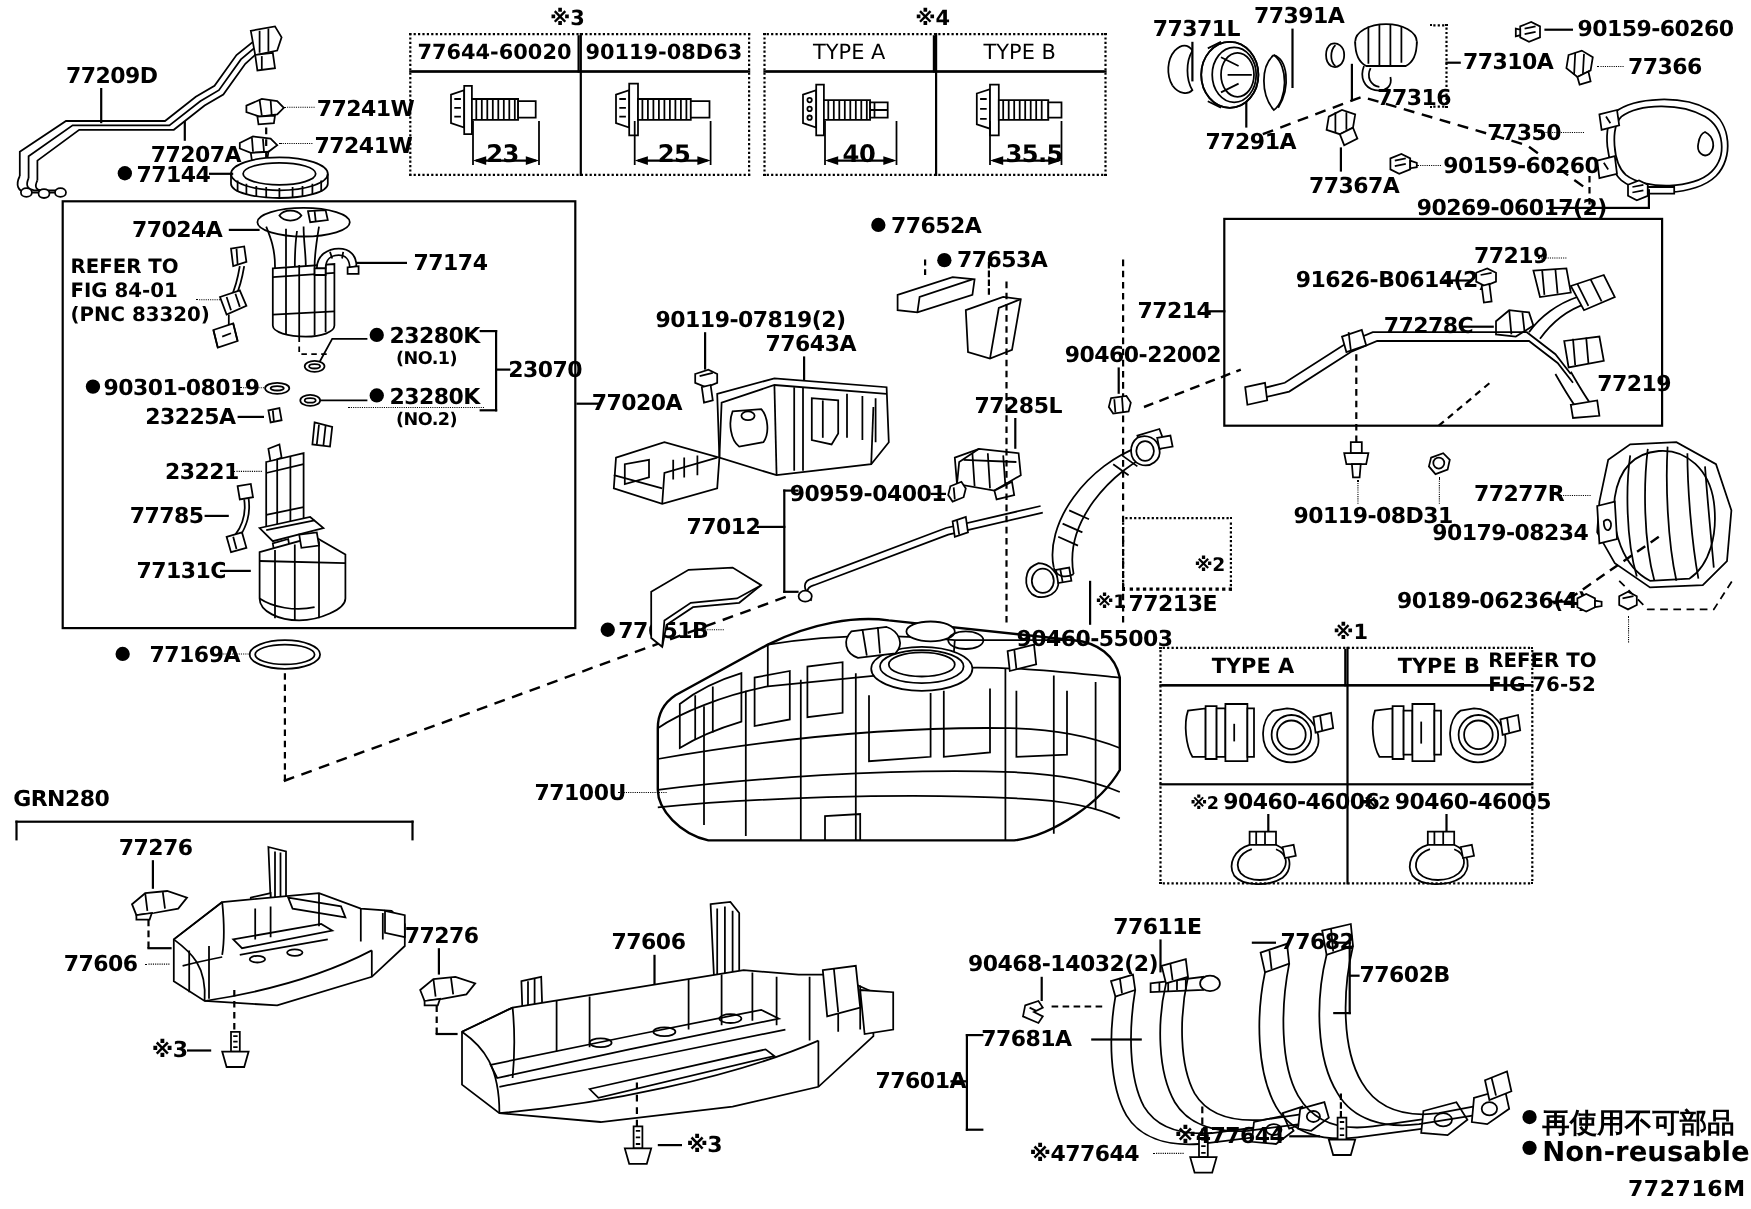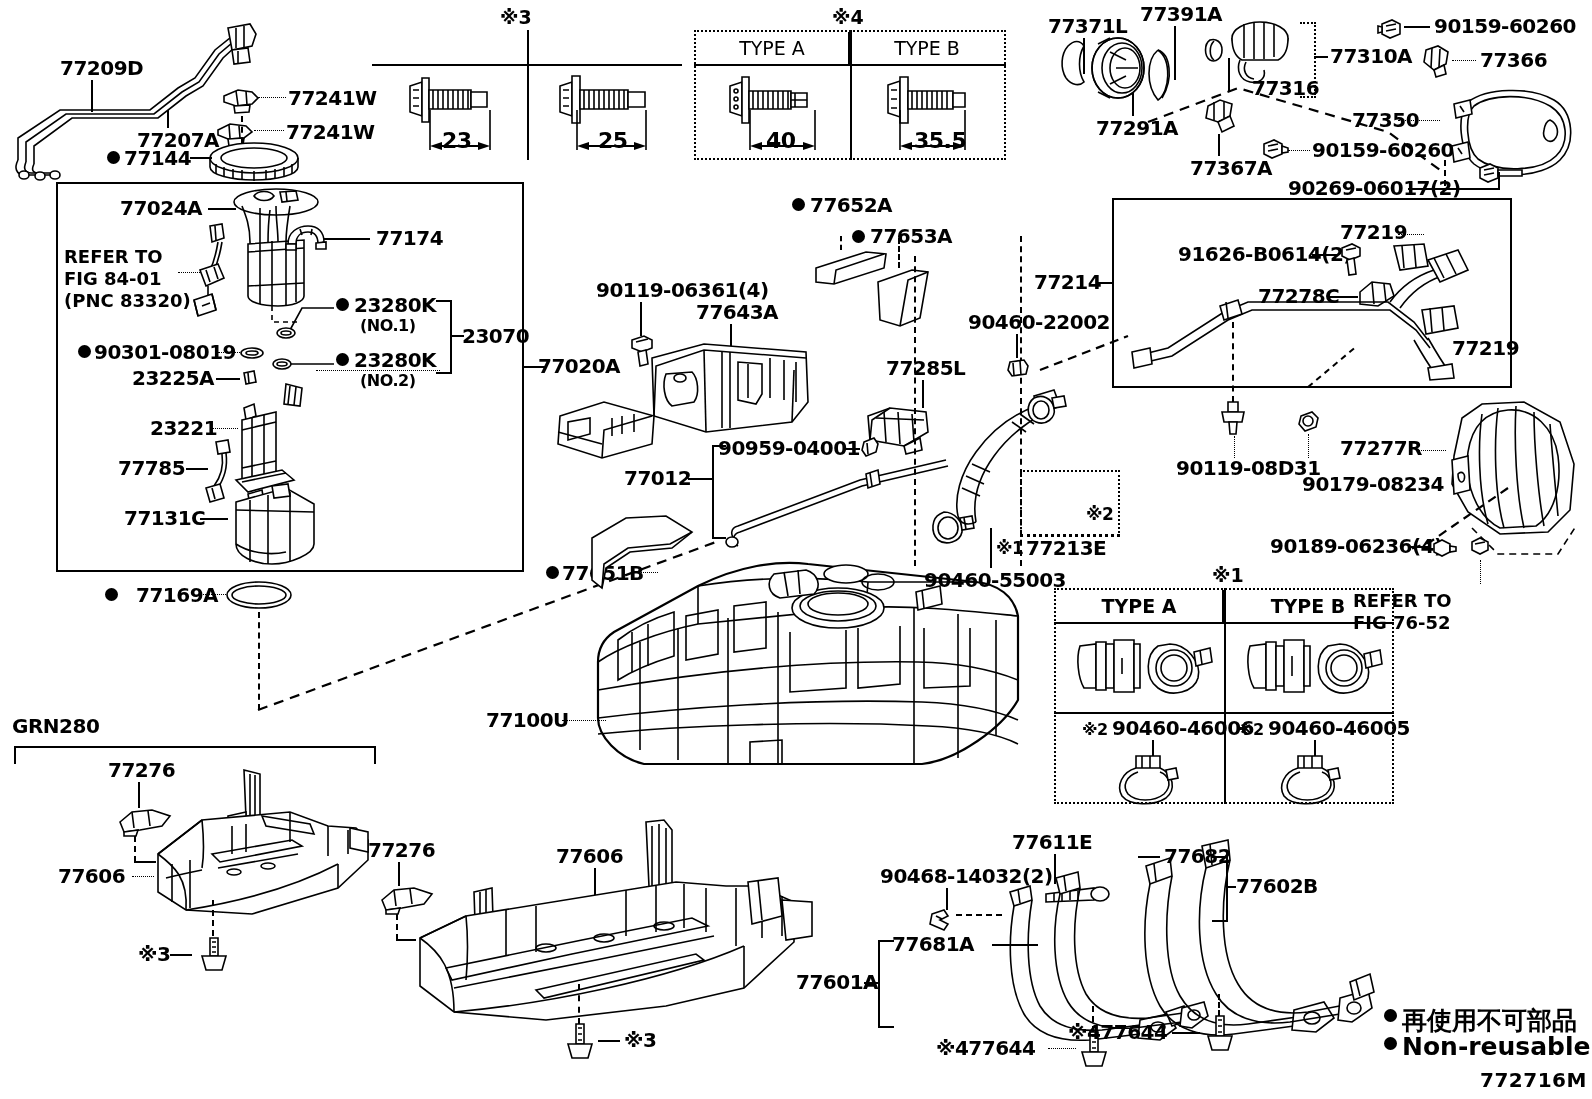--- a/index.html
+++ b/index.html
@@ -124,20 +124,26 @@
   <path class="s1" d="M6,20 L6,29 C6,37 28,42 50,42 C72,42 94,37 94,29 L94,20"></path>
   <g class="s1">
     <path d="M12,26 L12,36 M20,29 L20,39 M29,31 L29,41 M38,32 L38,42 M50,33 L50,43 M62,32 L62,42 M71,31 L71,41 M80,29 L80,39 M88,26 L88,36"></path>
   </g>
 </svg>
 <div class="bullet" style="left:107px;top:151px;"></div>
 <div class="lbl" style="left:124px;top:148px;">77144</div>
 <div class="ln h" style="left:190px;top:157px;width:22px;"></div>
 
 <div class="lbl tbl" style="left:500px;top:8px;">※3</div>
+<div class="ptable" style="left:372px;top:30px;width:310px;height:130px;border-style:dotted;">
+  <div class="row">
+    <div class="cell hdr" style="width:50%;">77644-60020</div>
+    <div class="cell hdr" style="width:50%;">90119-08D63</div>
+  </div>
+</div>
 <div class="ln h" style="left:372px;top:64px;width:310px;"></div>
 <div class="ln v" style="left:527px;top:30px;height:130px;"></div>
 
 <svg class="art" style="left:400px;top:72px;width:110px;height:60px;" viewBox="0 0 110 60">
   <path class="s1f" d="M10,14 L22,10 L22,44 L10,40 Z"></path>
   <path class="s1" d="M13,18 L19,18 M13,26 L19,26 M13,34 L19,34"></path>
   <rect class="s1f" x="22" y="6" width="7" height="44"></rect>
   <rect class="s1f" x="29" y="18" width="42" height="19"></rect>
   <g class="s1">
         <path d="M33,18 L33,37 M38,18 L38,37 M43,18 L43,37 M48,18 L48,37 M53,18 L53,37 M58,18 L58,37 M63,18 L63,37 M68,18 L68,37"></path>
@@ -333,21 +339,21 @@
   <path class="s1" d="M66,20 C64,32 62,44 62,56"></path>
   <path class="s1" d="M46,24 C44,38 44,48 44,58"></path>
 
   <path class="s1f" d="M24,58 L80,54 L80,110 C80,116 68,120 54,120 C38,120 24,116 24,110 Z"></path>
   <path class="s1" d="M36,56 L36,118 M48,55 L48,120 M62,55 L62,119 M72,55 L72,116"></path>
   <path class="s1" d="M24,66 L80,62 M24,100 L80,97"></path>
 
   <path class="s1" stroke-dasharray="5,4" d="M48,120 L48,136 L74,136"></path>
 </svg>
 
-<div class="lbl refer" style="left:64px;top:246px;"><span>REFER TO</span>
+<div class="lbl refer" style="left:64px;top:232px;"><span>REFER TO</span>
 <span>FIG 84-01</span>
 <span>(PNC 83320)</span></div>
 <div class="dot" style="left:178px;top:272px;width:22px;"></div>
 
 <svg class="art" style="left:188px;top:222px;width:60px;height:110px;" viewBox="0 0 60 110">
   <path class="s1f" d="M22,4 L34,2 L36,16 L24,20 Z"></path>
   <path class="s1" d="M27,4 L28,18"></path>
   <path class="s1" d="M30,20 C28,32 26,40 22,48"></path>
   <path class="s1" d="M34,20 C32,32 30,40 26,48"></path>
   <path class="s1f" d="M12,48 L30,42 L36,56 L18,64 Z"></path>
@@ -469,21 +475,21 @@
   <path class="s1" d="M20,36 L22,22 L70,6"></path>
 </svg>
 <div class="dashv" style="left:840px;top:236px;height:14px;"></div>
 
 <svg class="art" style="left:874px;top:268px;width:62px;height:62px;" viewBox="0 0 62 62">
   <path class="s1f" d="M4,14 L38,2 L54,4 L46,50 L26,58 L6,52 Z"></path>
   <path class="s1" d="M26,58 L34,12 L54,4"></path>
 </svg>
 <div class="dashv" style="left:898px;top:238px;height:30px;"></div>
 
-<div class="lbl" style="left:596px;top:280px;">90119-06361(4)</div>
+<div class="lbl" style="left:596px;top:280px;">90119-07819(2)</div>
 <div class="ln v" style="left:640px;top:302px;height:34px;"></div>
 <svg class="art" style="left:626px;top:334px;width:36px;height:34px;" viewBox="0 0 36 34">
   <path class="s1f" d="M6,6 L18,2 L26,6 L26,14 L16,18 L6,14 Z"></path>
   <path class="s1" d="M10,8 L22,5"></path>
   <path class="s1f" d="M12,18 L20,16 L22,30 L14,32 Z"></path>
 </svg>
 <div class="dash" style="left:658px;top:360px;width:40px;transform:rotate(12deg);transform-origin:left center;"></div>
 
 <div class="lbl" style="left:696px;top:302px;">77643A</div>
 <div class="ln v" style="left:730px;top:324px;height:32px;"></div>

